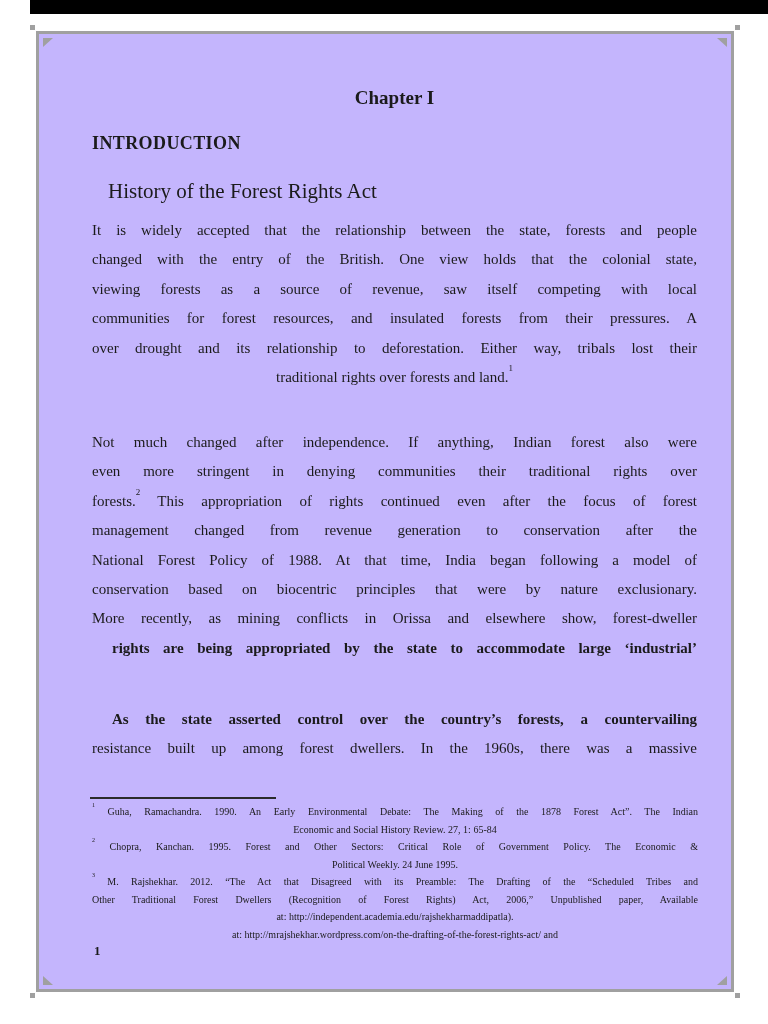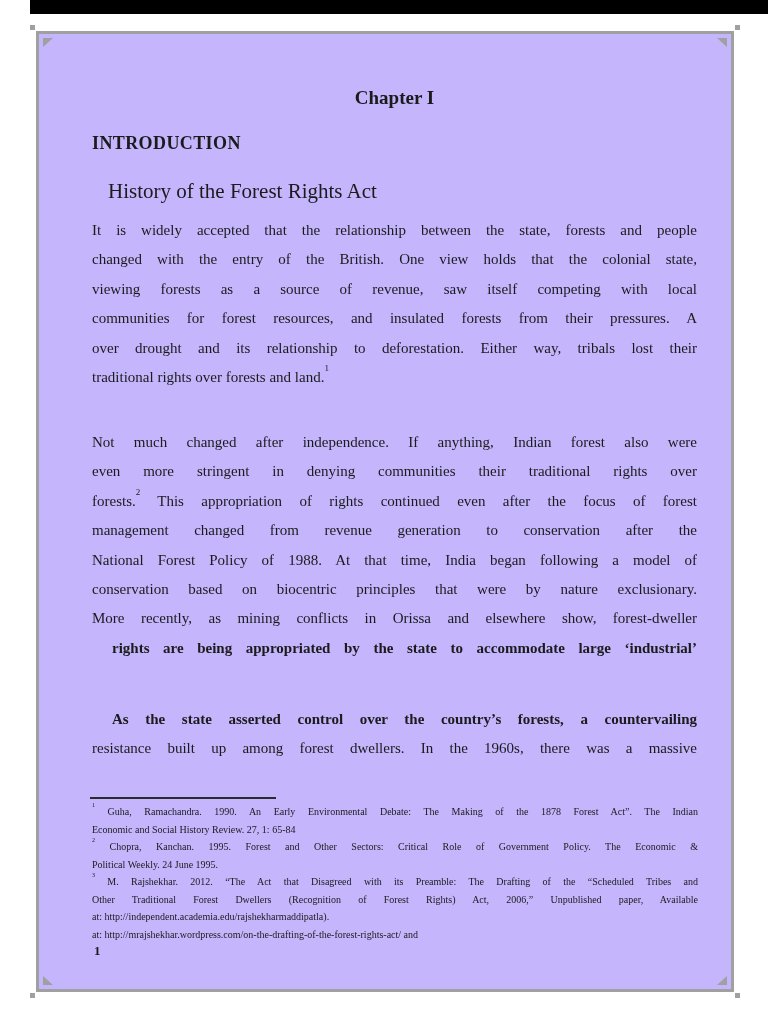--- a/index.html
+++ b/index.html
@@ -31,21 +31,21 @@
          font-size:19px;font-weight:700;}
   .heading{position:absolute;left:53px;top:99px;font-size:18px;font-weight:700;letter-spacing:.4px;}
   .subheading{position:absolute;left:53px;top:145px;font-size:21px;font-weight:400;margin-left:16px;}
 
   .para{position:absolute;left:53px;width:605px;font-size:15px;line-height:29.4px;}
   #para-0{top:182px;}
   #para-1{top:394px;}
   #para-2{top:671px;}
 
   .line-just{text-align:justify;text-align-last:justify;}
-  .line-last{text-align:left;}
+  .line-last{text-align:center;}
   .seg-b{font-weight:700;margin-left:20px;}
   sup.fnref{font-size:60%;position:relative;top:-0.55em;line-height:0;}
 
   .fn-rule{position:absolute;left:51px;top:763px;width:186px;height:2px;background:#2b2b2b;}
   .footnotes{position:absolute;left:53px;top:769px;width:606px;font-size:10px;line-height:17.5px;}
   .pagenum{position:absolute;left:55px;top:909px;font-size:13px;font-weight:700;}
 </style>
 </head>
 <body>
 

